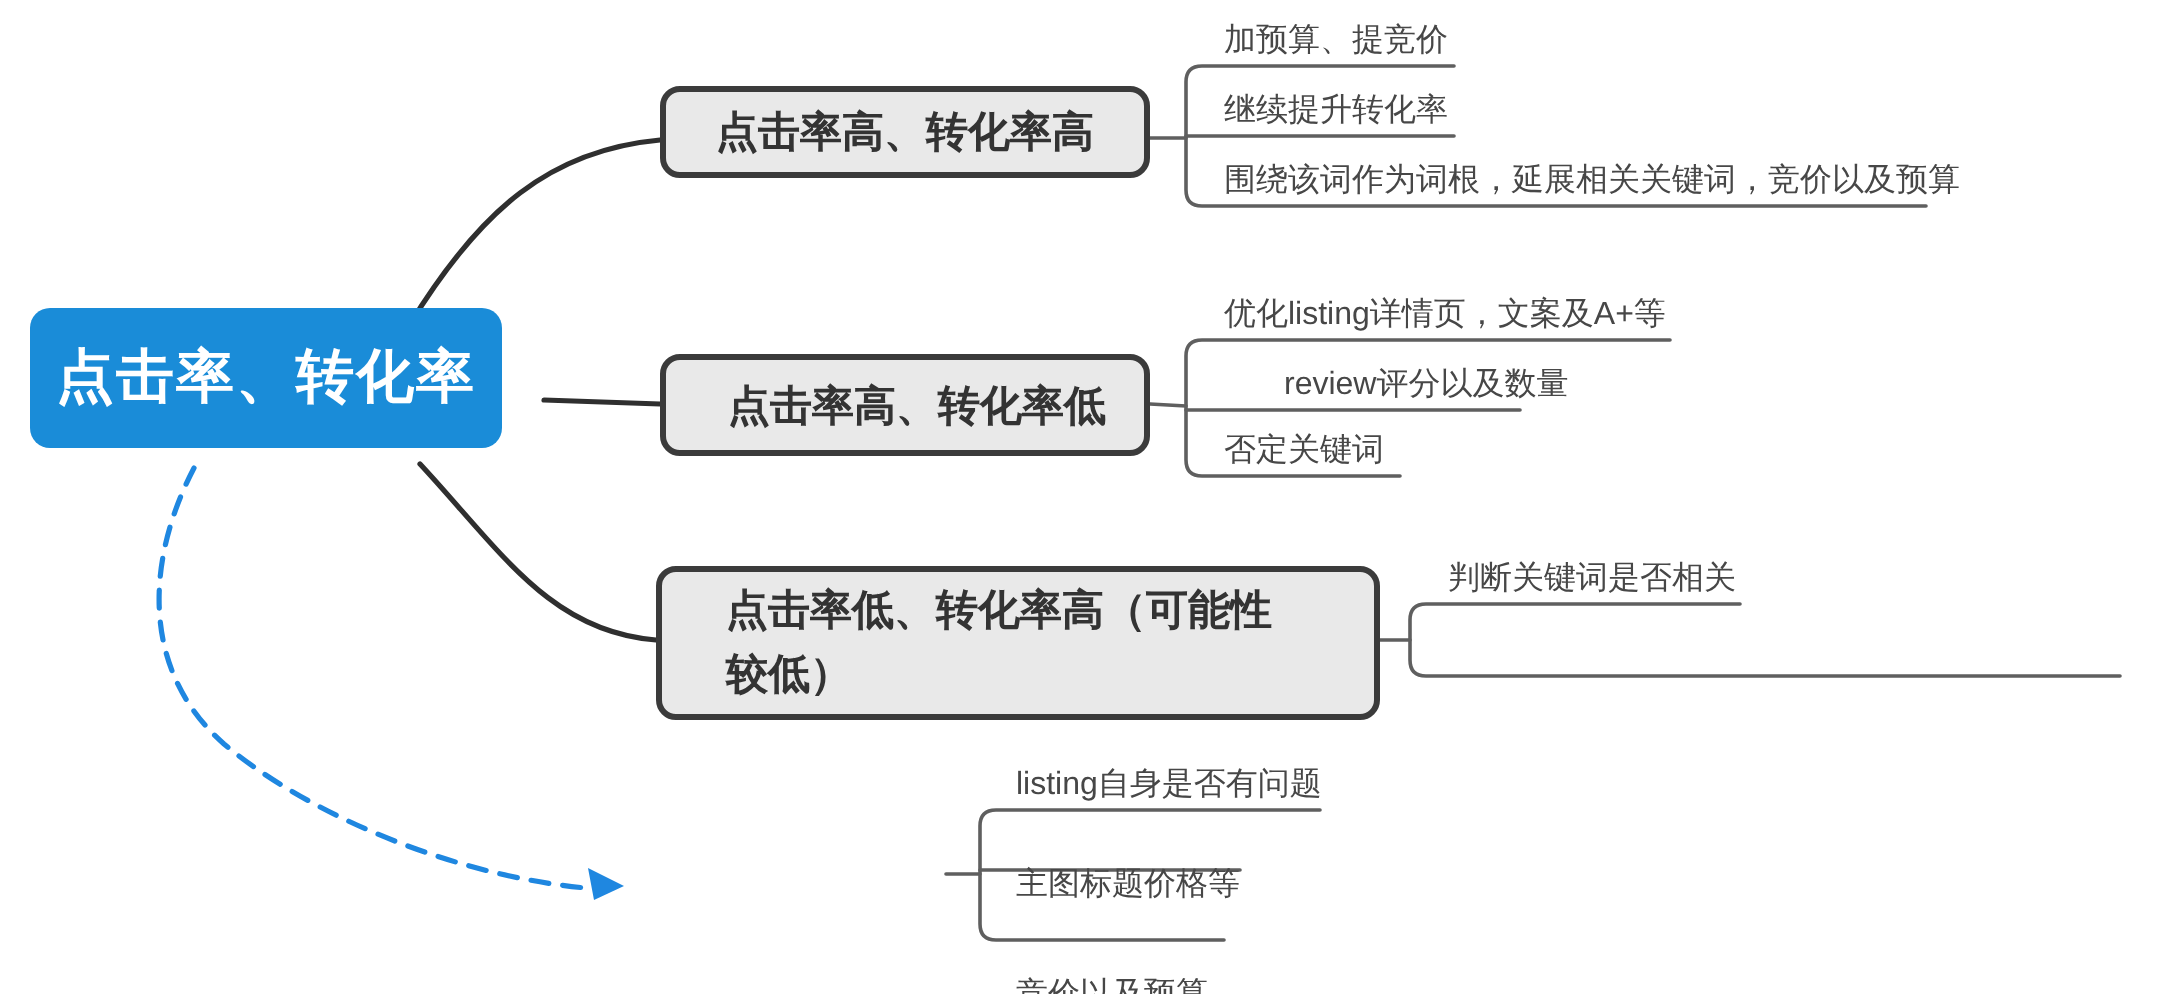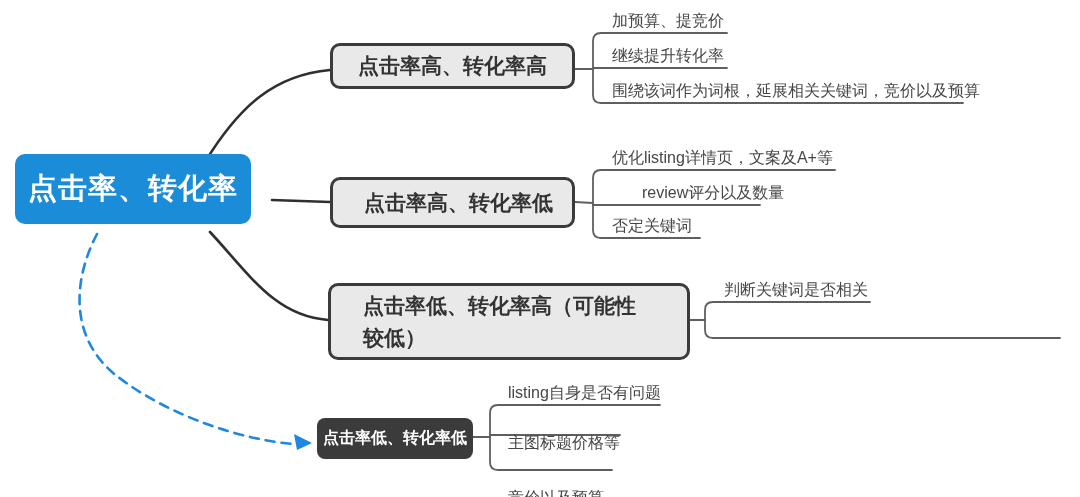--- a/index.html
+++ b/index.html
@@ -48,21 +48,20 @@
     <path class="bracket" d="M 490 435 L 620 435"></path>
   </svg>
 
   <div class="node node-root">点击率、转化率</div>
 
   <div class="node node-branch node-b1">点击率高、转化率高</div>
   <div class="node node-branch node-b2">点击率高、转化率低</div>
   <div class="node node-branch node-b3">
       <span>点击率低、转化率高（可能性较低）</span>
     </div>
-  <div class="node node-dark">点击率低、转化率低</div>
 
   <div class="leaf" style="left:612px;top:11px;">加预算、提竞价</div>
   <div class="leaf" style="left:612px;top:46px;">继续提升转化率</div>
   <div class="leaf" style="left:612px;top:81px;">围绕该词作为词根，延展相关关键词，竞价以及预算</div>
 
   <div class="leaf" style="left:612px;top:148px;">优化listing详情页，文案及A+等</div>
   <div class="leaf" style="left:612px;top:183px;margin-left:30px;">review评分以及数量</div>
   <div class="leaf" style="left:612px;top:216px;">否定关键词</div>
 
   <div class="leaf" style="left:724px;top:280px;">判断关键词是否相关</div>

